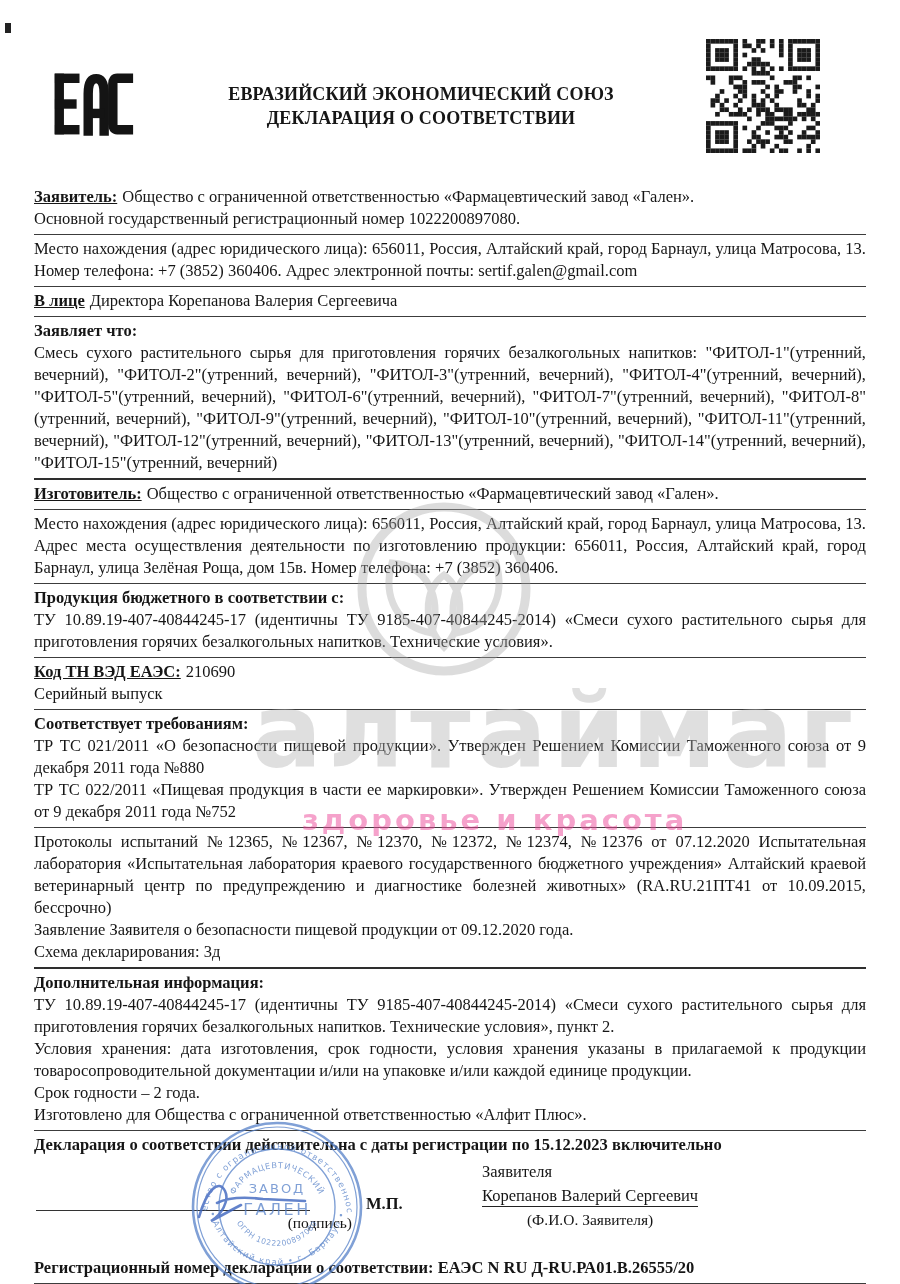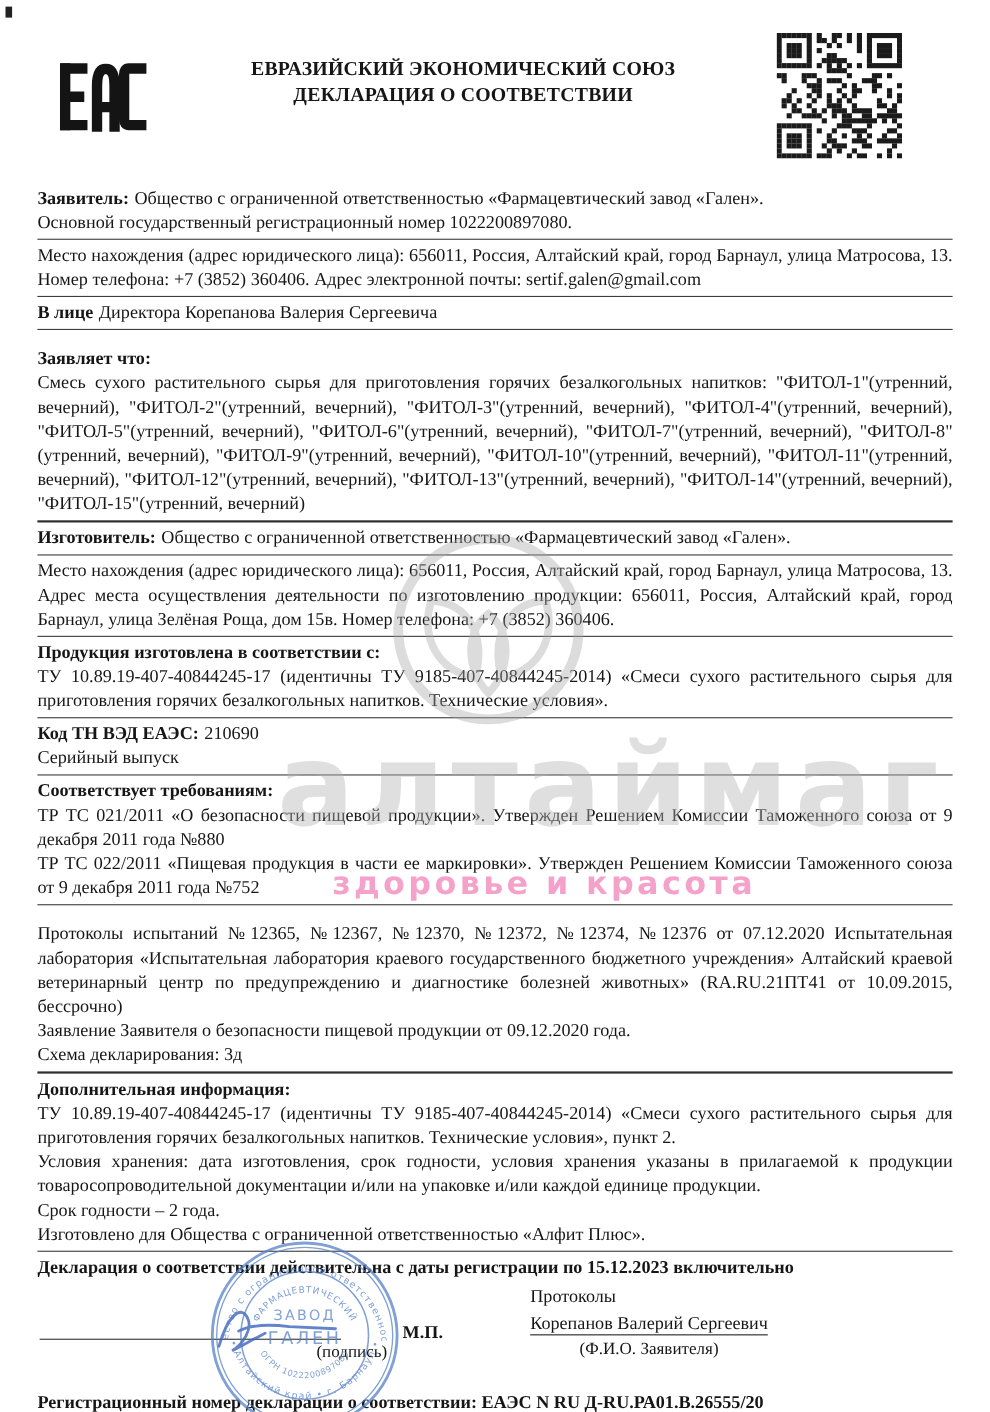--- a/index.html
+++ b/index.html
@@ -2,32 +2,32 @@
 <html><head>
 <meta charset="utf-8">
 <style>
   * { margin:0; padding:0; box-sizing:border-box; }
   html,body { width:900px; height:1284px; background:#ffffff; overflow:hidden;
               font-family:"Liberation Serif", serif; color:#161616; }
   .page { position:relative; width:900px; height:1284px; background:#fff; }
   .speck { position:absolute; left:5px; top:6px; width:6px; height:10px; background:#222; }
 
   
-  .header { display:flex; align-items:flex-start; padding:26px 80px 0 52px; height:128px; }
+  .header { display:flex; align-items:center; padding:26px 80px 0 52px; height:128px;margin-top:17px; }
   .eac { width:84px; height:84px; margin-top:20px; flex:0 0 auto; }
   .titles { flex:1 1 auto; text-align:center; margin-top:24px; padding:0 10px; }
   .titles div { font-weight:bold; font-size:18px; letter-spacing:.2px; line-height:1.35; }
   .qr { width:114px; height:114px; flex:0 0 auto; margin-top:4px; }
 
   
   .doc { position:relative; padding:0 34px; z-index:1; }
   .row { padding:3px 0 4px; font-size:16.5px; line-height:22px; text-align:justify; }
   .hr  { border-bottom:1.6px solid #3c3c3c; }
-  .hr2 { border-bottom:2.4px solid #2e2e2e;margin-top:12px; }
-  .lbl { font-weight:bold; margin-right:5px; }
+  .hr2 { border-bottom:2.4px solid #2e2e2e; }
+  .lbl { font-weight:bold; margin-right:5px;text-decoration:underline; }
   .b   { font-weight:bold; }
   .first { margin-top:38px; }
   p.cont { text-align:justify; }
 
   
   .sigblock { position:relative; height:92px; font-size:16.5px; }
   .sigline { position:absolute; left:2px; top:50px; width:274px; border-top:1.6px solid #333; }
   .podpis  { position:absolute; left:150px; top:54px; width:168px; text-align:right; font-size:15.5px; }
   .mp      { position:absolute; left:332px; top:34px; font-weight:bold; }
   .director{ position:absolute; left:448px; top:0; line-height:24px; }
@@ -370,21 +370,21 @@
 
     <div class="row hr">
       <span class="lbl">Изготовитель:</span><span>Общество с ограниченной ответственностью «Фармацевтический завод «Гален».</span>
     </div>
 
     <div class="row hr">
       <span>Место нахождения (адрес юридического лица): 656011, Россия, Алтайский край, город Барнаул, улица Матросова, 13. Адрес места осуществления деятельности по изготовлению продукции: 656011, Россия, Алтайский край, город Барнаул, улица Зелёная Роща, дом 15в. Номер телефона: +7 (3852) 360406.</span>
     </div>
 
     <div class="row hr">
-      <div class="b">Продукция изготовлена в соответствии с:</div>
+      <div class="b">Продукция бюджетного в соответствии с:</div>
       <p class="cont">ТУ 10.89.19-407-40844245-17 (идентичны ТУ 9185-407-40844245-2014) «Смеси сухого растительного сырья для приготовления горячих безалкогольных напитков. Технические условия».</p>
     </div>
 
     <div class="row hr">
       <span class="lbl">Код ТН ВЭД ЕАЭС:</span><span>210690</span><br>
       <span>Серийный выпуск</span>
     </div>
 
     <div class="row hr">
       <div class="b">Соответствует требованиям:</div>
@@ -406,21 +406,21 @@
       <p class="cont">Изготовлено для Общества с ограниченной ответственностью «Алфит Плюс».</p>
     </div>
 
     <div class="row b">Декларация о соответствии действительна с даты регистрации по 15.12.2023 включительно</div>
 
     <div class="sigblock">
       <div class="sigline"></div>
       <div class="podpis">(подпись)</div>
       <div class="mp">М.П.</div>
       <div class="director">
-        <div>Протоколы</div>
+        <div>Заявителя</div>
         <div><span class="name">Корепанов Валерий Сергеевич</span></div>
         <div class="fio">(Ф.И.О. Заявителя)</div>
       </div>
 
       <svg class="stampwrap" viewBox="-93 -93 186 186">
         <defs>
           <path id="ringTop" d="M -70 6 A 70.3 70.3 0 0 1 70 6"></path>
           <path id="ringBot" d="M -70 -6 A 70.3 70.3 0 0 0 70 -6"></path>
           <path id="innTop" d="M -47 4 A 47.2 47.2 0 0 1 47 4"></path>
           <path id="innBot" d="M -47 -4 A 47.2 47.2 0 0 0 47 -4"></path>

